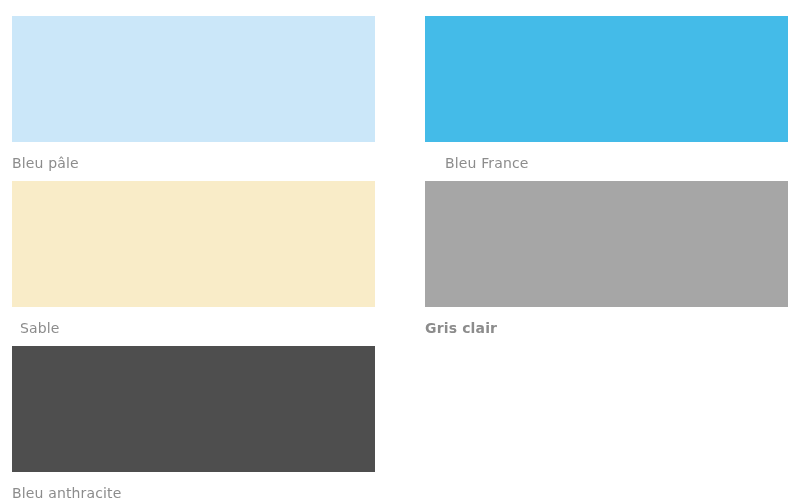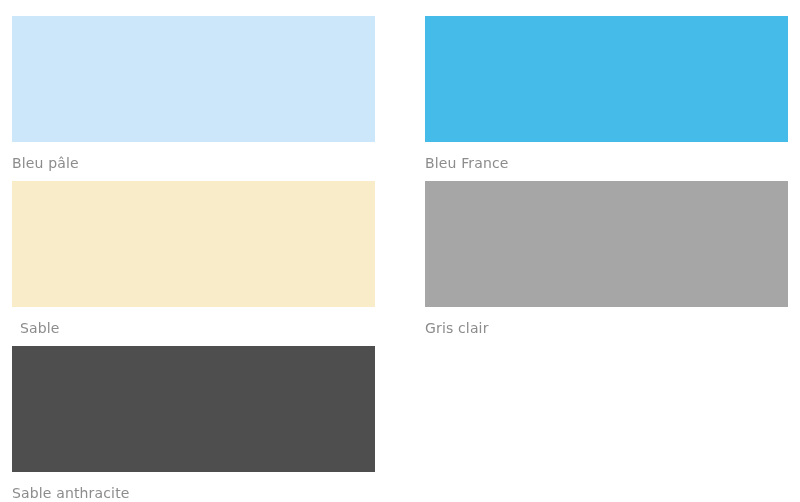--- a/index.html
+++ b/index.html
@@ -62,32 +62,32 @@
 
 <div class="palette">
 
   <div class="swatch-cell">
     <div class="swatch-chip" style="background-color: rgb(203, 231, 249);"></div>
     <div class="swatch-label" style="color: rgb(140, 140, 140);">Bleu pâle</div>
   </div>
 
   <div class="swatch-cell">
     <div class="swatch-chip" style="background-color: rgb(68, 187, 232);"></div>
-    <div class="swatch-label" style="color: rgb(140, 140, 140);">Bleu France</div>
+    <div class="swatch-label" style="color: rgb(140, 140, 140); margin-left: 20px;">Bleu France</div>
   </div>
 
   <div class="swatch-cell">
     <div class="swatch-chip" style="background-color: rgb(249, 236, 200);"></div>
     <div class="swatch-label" style="color: rgb(140, 140, 140); margin-left: 8px;">Sable</div>
   </div>
 
 
   <div class="swatch-cell">
     <div class="swatch-chip" style="background-color: rgb(166, 166, 166);"></div>
-    <div class="swatch-label" style="color: rgb(140, 140, 140);">Gris clair</div>
+    <div class="swatch-label" style="color: rgb(140, 140, 140); font-weight: bold;">Gris clair</div>
   </div>
 
   <div class="swatch-cell">
     <div class="swatch-chip" style="background-color: rgb(78, 78, 78);"></div>
-    <div class="swatch-label" style="color: rgb(140, 140, 140);">Sable anthracite</div>
+    <div class="swatch-label" style="color: rgb(140, 140, 140);">Bleu anthracite</div>
   </div>
 
 </div>
 
 </body></html>

